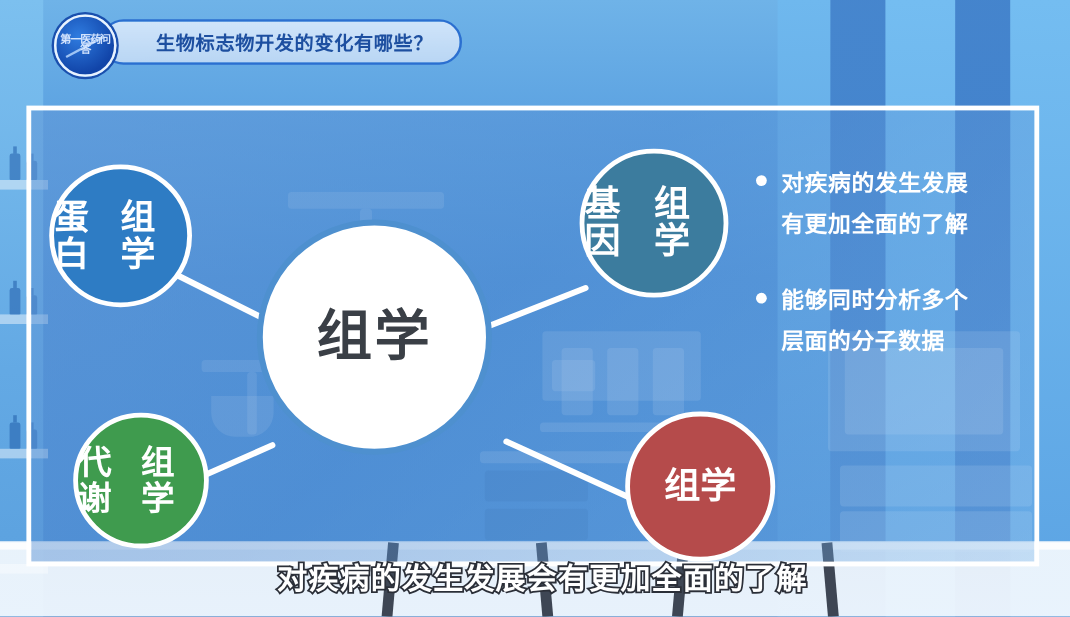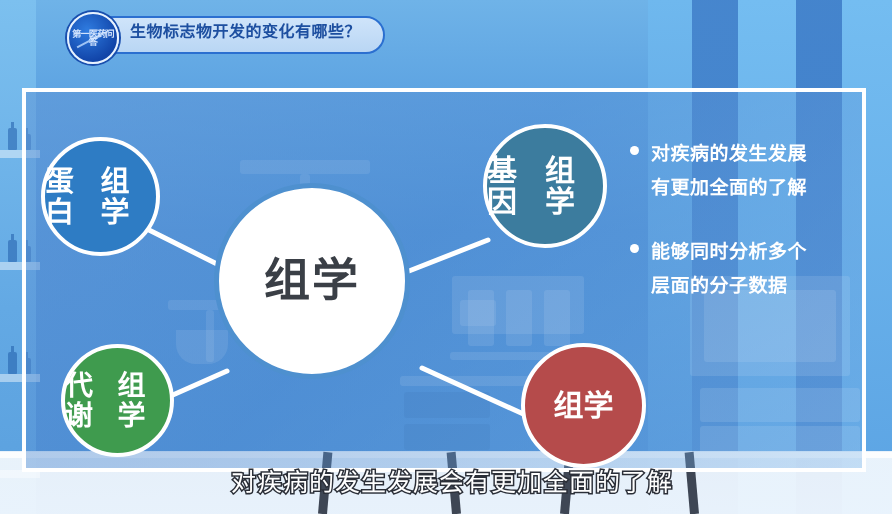--- a/index.html
+++ b/index.html
@@ -82,20 +82,21 @@
     background: rgba(33,92,170,.55);
   }
 
   
   .header-badge {
     position: absolute;
     left: 84px; top: 16px;
     height: 38px;
     padding: 0 22px 0 44px;
     display: flex;
+    align-items: center;
     border-radius: 19px;
     background: linear-gradient(180deg,#cfe4fa,#b9d6f4);
     border: 2px solid #2b6fd0;
     box-sizing: border-box;
   }
   .header-badge .title {
     font-size: 16px;
     font-weight: 700;
     color: #1d4fa0;
     letter-spacing: .5px;
@@ -104,21 +105,20 @@
   .logo-coin {
     position: absolute;
     left: 45px; top: 12px;
     width: 48px; height: 48px;
     border-radius: 50%;
     background: radial-gradient(circle at 38% 34%, #2f7ce0, #1144a8 72%);
     border: 2px solid #e8f2ff;
     box-shadow: 0 0 0 2px #1a4fae;
     display: flex; align-items: center; justify-content: center;
     overflow: hidden;
-    margin-left: 22px;
   }
   .logo-coin .logo-mark {
     color: #dbe9ff;
     font-size: 10px;
     font-weight: 700;
     line-height: 9px;
     text-align: center;
     letter-spacing: -1px;
     transform: scale(.92);
     opacity: .95;
@@ -219,21 +219,21 @@
     line-height: 34px;
     letter-spacing: .5px;
   }
 
   
   .caption {
     position: absolute;
     left: 12px; right: 0; top: 462px;
     text-align: center;
     font-size: 25px;
-    font-weight: 400;
+    font-weight: 700;
     color: #ffffff;
     letter-spacing: 1px;
     -webkit-text-stroke: 3px #2b2f38;
     paint-order: stroke fill;
   }
 </style>
 </head>
 <body>
 
 <div class="stage">

